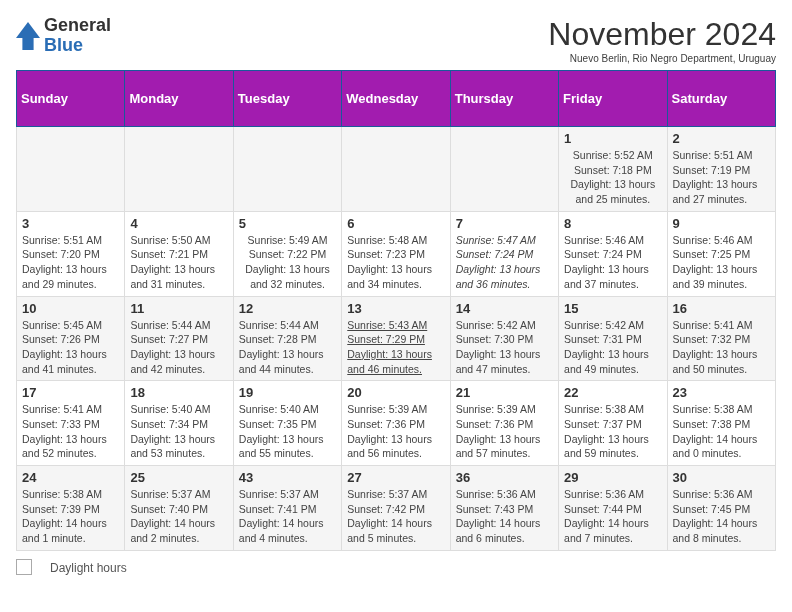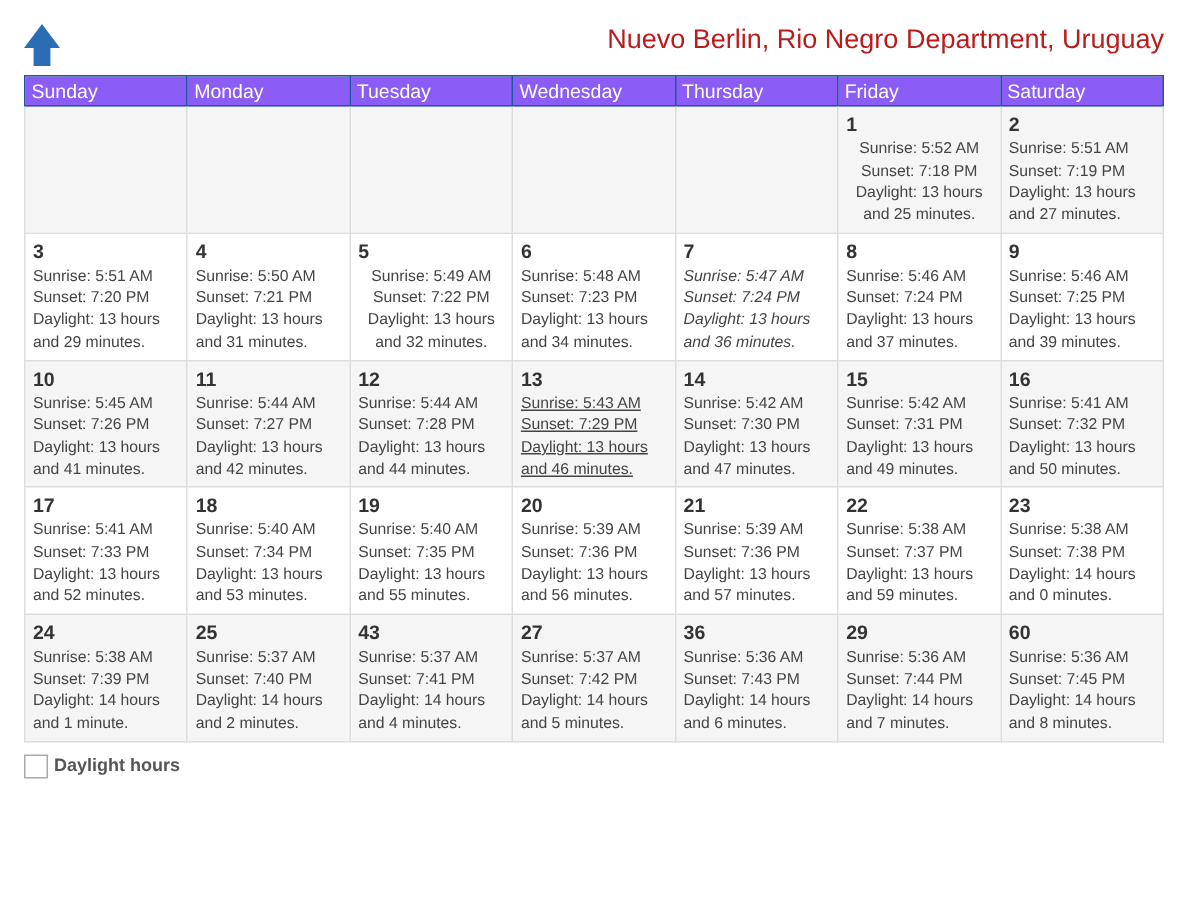--- a/index.html
+++ b/index.html
@@ -34,36 +34,36 @@
     }
     .title-block {
       text-align: right;
     }
     .month-title {
       font-size: 32px;
       color: #333;
       font-weight: normal;
     }
     .subtitle {
-      font-size: 18px;
-      color: #b91c1c;
+      font-size: 10px;
+      color: #404040;
     }
     .calendar {
       width: 100%;
       border-collapse: collapse;
       margin-top: 6px;
       font-size: 11px;
     }
     .calendar thead th {
-      background-color: #8b5cf6;
+      background-color: #a21caf;
       color: #fff;
-      padding: 2px 4px;
+      padding: 20px 4px;
       text-align: left;
       font-size: 13px;
-      font-weight: normal;
+      font-weight: bold;
       border: 1px solid #1a5a9a;
     }
     .calendar tbody td {
       border: 1px solid #ddd;
       vertical-align: top;
       padding: 4px 5px;
       width: 107px;
       min-height: 80px;
       background: #fff;
     }
@@ -88,42 +88,46 @@
     .empty-cell {
       background: #f5f5f5;
     }
     .legend {
       margin-top: 8px;
       font-size: 12px;
       color: #555;
     }
     .legend-item {
       display: flex;
-      align-items: flex-start;
-      gap: 4px;
-      font-weight: bold;
+      align-items: flex-end;
+      gap: 18px;
     }
     .legend-box {
       width: 16px;
       height: 16px;
       background: #fff;
       border: 1px solid #aaa;
       display: inline-block;
     }
   </style>
 </head>
 <body>
 
 <div class="header-row">
   <div class="logo">
     <svg class="logo-icon" viewBox="0 0 30 35">
       <polygon points="15,0 30,20 22,20 22,35 8,35 8,20 0,20" fill="#2a6db5"></polygon>
     </svg>
+    <div class="logo-text">
+      <div class="general">General</div>
+      <div class="blue">Blue</div>
+    </div>
   </div>
   <div class="title-block">
+    <div class="month-title">November 2024</div>
     <div class="subtitle">Nuevo Berlin, Rio Negro Department, Uruguay</div>
   </div>
 </div>
 
 <table class="calendar">
   <thead>
     <tr id="weekday-header">
     <th>Sunday</th>
         <th>Monday</th>
         <th>Tuesday</th>
@@ -316,21 +320,21 @@
 Sunset: 7:43 PM
 Daylight: 14 hours and 6 minutes.</div>
         </td>
         <td>
           <span class="day-num">29</span>
           <div class="day-info" style="white-space: pre-line;">Sunrise: 5:36 AM
 Sunset: 7:44 PM
 Daylight: 14 hours and 7 minutes.</div>
         </td>
         <td>
-          <span class="day-num">60</span>
+          <span class="day-num">30</span>
           <div class="day-info" style="white-space: pre-line;">Sunrise: 5:36 AM
 Sunset: 7:45 PM
 Daylight: 14 hours and 8 minutes.</div>
         </td>
       </tr>
     </tbody>
 </table>
 
 <div class="legend">
   <div class="legend-item">

